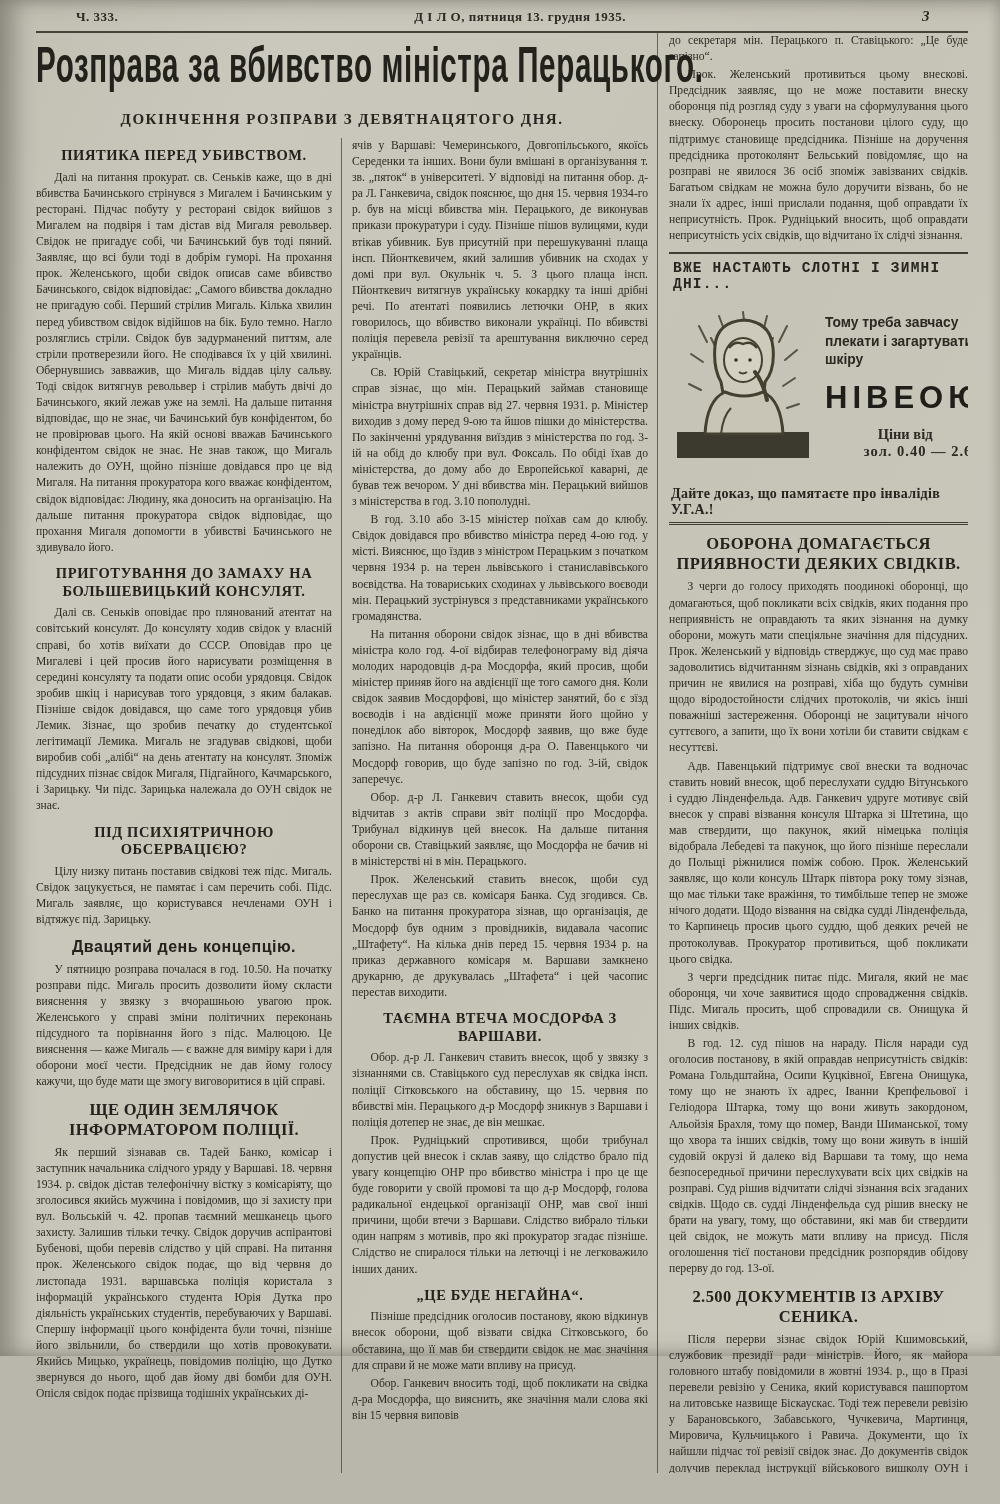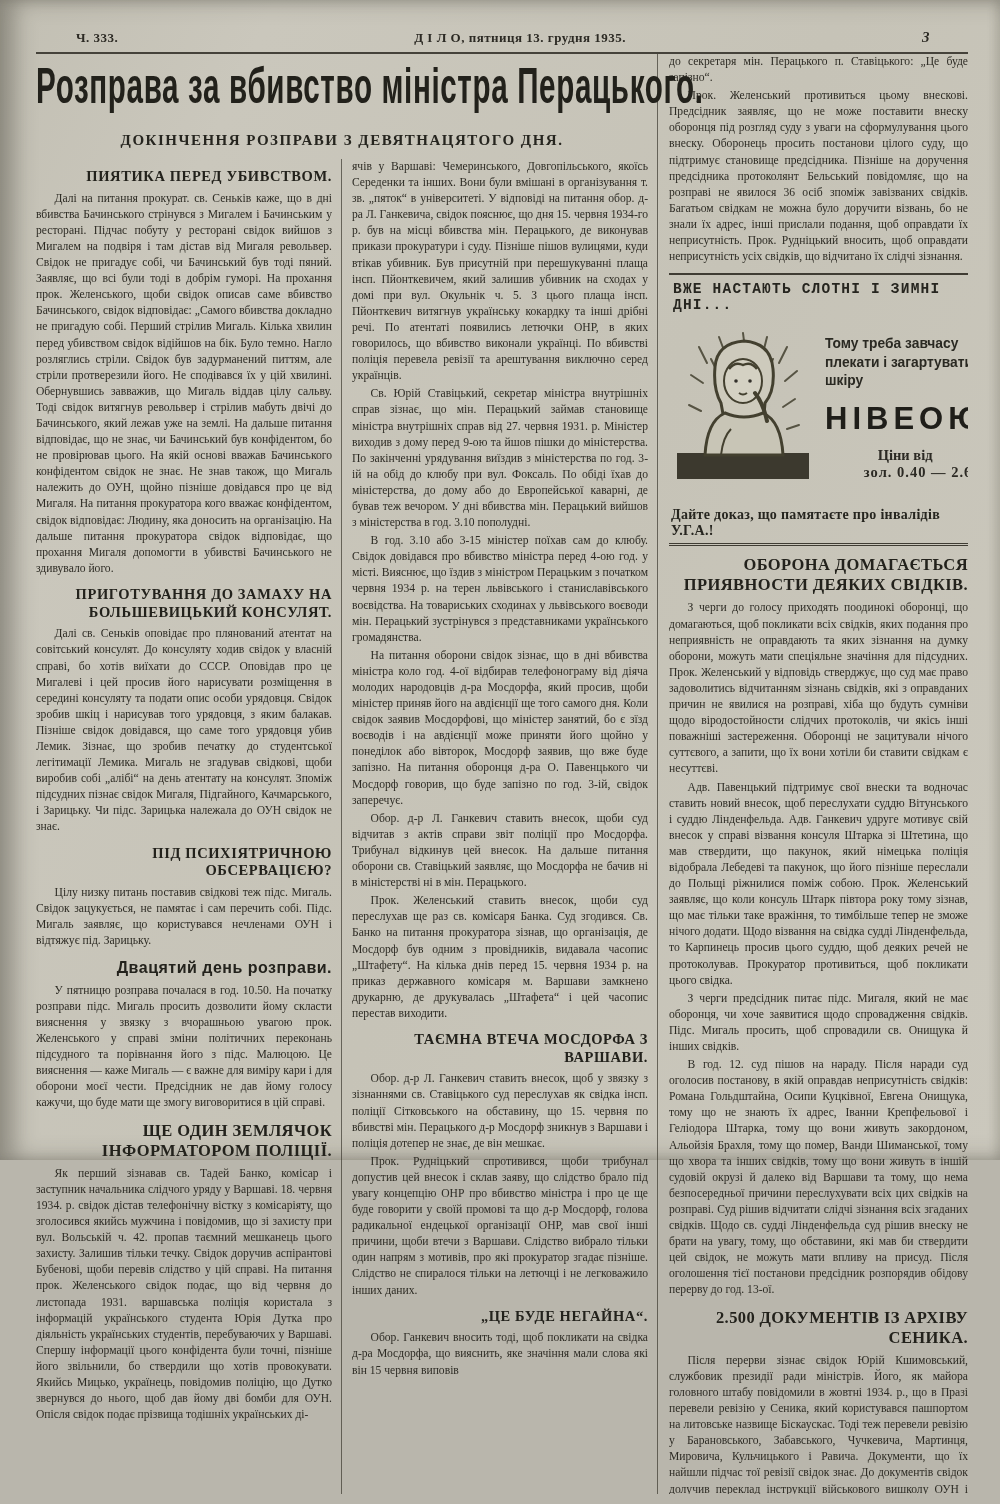--- a/index.html
+++ b/index.html
@@ -3,25 +3,25 @@
 <meta charset="utf-8">
 <style>
   html,body{margin:0;padding:0;}
   body{
     width:1000px;height:1504px;overflow:hidden;
     background:#b9b6ac;
     font-family:"Liberation Serif", serif;
     color:#2c2a24;
   }
   .page{
-    width:1000px;height:1160px;
+    width:1000px;height:1356px;
     background:linear-gradient(115deg,#c2bfb3 0%,#cac7bc 18%,#c6c3b7 55%,#cbc8bd 100%);
     box-shadow:inset 14px 0 22px rgba(40,38,30,.35), inset -4px 0 10px rgba(40,38,30,.15);
     box-sizing:border-box;
-    padding:29px 32px 0 36px;
+    padding:8px 32px 0 36px;
   }
   
   .masthead{
     display:flex;align-items:baseline;justify-content:space-between;
     font-weight:bold;font-size:13px;letter-spacing:.5px;
     padding:0 10px 6px 40px;
     border-bottom:2px solid #45423a;
     position:relative;
   }
   .masthead .page-no{font-size:15px;font-style:italic;padding-right:28px;}
@@ -49,21 +49,21 @@
   .col.second{margin-left:9px;border-left:1px solid rgba(60,57,47,.7);padding-left:10px;width:296px;}
   
   .para{
     margin:0 0 2px 0;
     font-size:11.6px;line-height:16.1px;
     text-align:justify;text-indent:1.6em;
     color:#2d2b24;
   }
   .para.noindent{text-indent:0;}
   .sec-heading{
-    text-align:right;font-weight:bold;color:#23221c;
+    text-align:center;font-weight:bold;color:#23221c;
     margin:9px 0 5px 0;line-height:1.22;
   }
   .sec-heading.caps{font-size:14.5px;letter-spacing:.6px;}
   .sec-heading.large{font-size:16.5px;letter-spacing:.4px;}
   .sec-heading.script{font-size:16px;font-family:"Liberation Sans", sans-serif;letter-spacing:.5px;}
   
   .ad{
     border-top:2px solid #3f3c33;border-bottom:3px double #3f3c33;
     margin:8px 0 4px 0;padding:6px 2px 4px 2px;
   }
@@ -110,36 +110,37 @@
       <div class="subhead">ДОКІНЧЕННЯ РОЗПРАВИ З ДЕВЯТНАЦЯТОГО ДНЯ.</div>
 
       <div class="two-cols">
         <div class="col">
             <h3 class="sec-heading caps">ПИЯТИКА ПЕРЕД УБИВСТВОМ.</h3>
             <p class="para">Далі на питання прокурат. св. Сеньків каже, що в дні вбивства Бачинського стрінувся з Мигалем і Бачинським у ресторані. Підчас побуту у ресторані свідок вийшов з Мигалем на подвіря і там дістав від Мигаля револьвер. Свідок не пригадує собі, чи Бачинський був тоді пяний. Заявляє, що всі були тоді в добрім гуморі. На прохання прок. Желенського, щоби свідок описав саме вбивство Бачинського, свідок відповідає: „Самого вбивства докладно не пригадую собі. Перший стрілив Мигаль. Кілька хвилин перед убивством свідок відійшов на бік. Було темно. Нагло розляглись стріли. Свідок був задурманений питтям, але стріли протверезили його. Не сподівався їх у цій хвилині. Обернувшись завважив, що Мигаль віддав цілу сальву. Тоді свідок витягнув револьвер і стрілив мабуть двічі до Бачинського, який лежав уже на землі. На дальше питання відповідає, що не знає, чи Бачинський був конфідентом, бо не провірював цього. На якій основі вважав Бачинського конфідентом свідок не знає. Не знав також, що Мигаль належить до ОУН, щойно пізніше довідався про це від Мигаля. На питання прокуратора кого вважає конфідентом, свідок відповідає: Людину, яка доносить на організацію. На дальше питання прокуратора свідок відповідає, що прохання Мигаля допомогти в убивстві Бачинського не здивувало його.</p>
             <h3 class="sec-heading caps">ПРИГОТУВАННЯ ДО ЗАМАХУ НА БОЛЬШЕВИЦЬКИЙ КОНСУЛЯТ.</h3>
             <p class="para">Далі св. Сеньків оповідає про плянований атентат на совітський консулят. До консуляту ходив свідок у власній справі, бо хотів виїхати до СССР. Оповідав про це Мигалеві і цей просив його нарисувати розміщення в середині консуляту та подати опис особи урядовця. Свідок зробив шкіц і нарисував того урядовця, з яким балакав. Пізніше свідок довідався, що саме того урядовця убив Лемик. Зізнає, що зробив печатку до студентської легітимації Лемика. Мигаль не згадував свідкові, щоби виробив собі „алібі“ на день атентату на консулят. Зпоміж підсудних пізнає свідок Мигаля, Підгайного, Качмарського, і Зарицьку. Чи підс. Зарицька належала до ОУН свідок не знає.</p>
             <h3 class="sec-heading caps">ПІД ПСИХІЯТРИЧНОЮ ОБСЕРВАЦІЄЮ?</h3>
             <p class="para">Цілу низку питань поставив свідкові теж підс. Мигаль. Свідок зацукується, не памятає і сам перечить собі. Підс. Мигаль заявляє, що користувався нечленами ОУН і відтяжує під. Зарицьку.</p>
-            <h3 class="sec-heading script">Двацятий день розправи.</h3>
+            <h3 class="sec-heading script">Двацятий день концепцію.</h3>
             <p class="para">У пятницю розправа почалася в год. 10.50. На початку розправи підс. Мигаль просить дозволити йому скласти вияснення у звязку з вчорашньою увагою прок. Желенського у справі зміни політичних переконань підсудного та порівнання його з підс. Малюцою. Це вияснення — каже Мигаль — є важне для виміру кари і для оборони моєї чести. Предсідник не дав йому голосу кажучи, що буде мати ще змогу виговоритися в цій справі.</p>
             <h3 class="sec-heading large">ЩЕ ОДИН ЗЕМЛЯЧОК ІНФОРМАТОРОМ ПОЛІЦІЇ.</h3>
             <p class="para">Як перший зізнавав св. Тадей Банко, комісар і заступник начальника слідчого уряду у Варшаві. 18. червня 1934. р. свідок дістав телефонічну вістку з комісаріяту, що зголосився якийсь мужчина і повідомив, що зі захисту при вул. Вольській ч. 42. пропав таємний мешканець цього захисту. Залишив тільки течку. Свідок доручив аспірантові Бубенові, щоби перевів слідство у цій справі. На питання прок. Желенського свідок подає, що від червня до листопада 1931. варшавська поліція користала з інформацій українського студента Юрія Дутка про діяльність українських студентів, перебуваючих у Варшаві. Спершу інформації цього конфідента були точні, пізніше його звільнили, бо ствердили що хотів провокувати. Якийсь Мицько, українець, повідомив поліцію, що Дутко звернувся до нього, щоб дав йому дві бомби для ОУН. Опісля свідок подає прізвища тодішніх українських ді-</p>
           </div>
         <div class="col second">
             <p class="para noindent">ячів у Варшаві: Чемеринського, Довгопільського, якоїсь Середенки та інших. Вони були вмішані в організування т. зв. „пяток“ в університеті. У відповіді на питання обор. д-ра Л. Ганкевича, свідок пояснює, що дня 15. червня 1934-го р. був на місці вбивства мін. Перацького, де виконував прикази прокуратури і суду. Пізніше пішов вулицями, куди втікав убивник. Був присутній при перешукуванні плаща інсп. Пйонткевичем, який залишив убивник на сходах у домі при вул. Окульнік ч. 5. З цього плаща інсп. Пйонткевич витягнув українську кокардку та інші дрібні речі. По атентаті появились летючки ОНР, в яких говорилось, що вбивство виконали українці. По вбивстві поліція перевела ревізії та арештування виключно серед українців.</p>
             <p class="para">Св. Юрій Ставіцький, секретар міністра внутрішніх справ зізнає, що мін. Перацький займав становище міністра внутрішніх справ від 27. червня 1931. р. Міністер виходив з дому перед 9-ою та йшов пішки до міністерства. По закінченні урядування виїздив з міністерства по год. 3-ій на обід до клюбу при вул. Фоксаль. По обіді їхав до міністерства, до дому або до Европейської каварні, де бував теж вечором. У дні вбивства мін. Перацький вийшов з міністерства в год. 3.10 пополудні.</p>
             <p class="para">В год. 3.10 або 3-15 міністер поїхав сам до клюбу. Свідок довідався про вбивство міністра перед 4-ою год. у місті. Вияснює, що їздив з міністром Перацьким з початком червня 1934 р. на терен львівського і станиславівського воєвідства. На товариських сходинах у львівського воєводи мін. Перацький зустрінувся з представниками українського громадянства.</p>
             <p class="para">На питання оборони свідок зізнає, що в дні вбивства міністра коло год. 4-ої відбирав телефонограму від діяча молодих народовців д-ра Мосдорфа, який просив, щоби міністер приняв його на авдієнції ще того самого дня. Коли свідок заявив Мосдорфові, що міністер занятий, бо є зїзд воєводів і на авдієнції може приняти його щойно у понеділок або вівторок, Мосдорф заявив, що вже буде запізно. На питання оборонця д-ра О. Павенцького чи Мосдорф говорив, що буде запізно по год. 3-ій, свідок заперечує.</p>
             <p class="para">Обор. д-р Л. Ганкевич ставить внесок, щоби суд відчитав з актів справи звіт поліції про Мосдорфа. Трибунал відкинув цей внесок. На дальше питання оборони св. Ставіцький заявляє, що Мосдорфа не бачив ні в міністерстві ні в мін. Перацького.</p>
             <p class="para">Прок. Желенський ставить внесок, щоби суд переслухав ще раз св. комісаря Банка. Суд згодився. Св. Банко на питання прокуратора зізнав, що організація, де Мосдорф був одним з провідників, видавала часопис „Штафету“. На кілька днів перед 15. червня 1934 р. на приказ державного комісаря м. Варшави замкнено друкарню, де друкувалась „Штафета“ і цей часопис перестав виходити.</p>
             <h3 class="sec-heading caps">ТАЄМНА ВТЕЧА МОСДОРФА З ВАРШАВИ.</h3>
             <p class="para">Обор. д-р Л. Ганкевич ставить внесок, щоб у звязку з зізнаннями св. Ставіцького суд переслухав як свідка інсп. поліції Сітковського на обставину, що 15. червня по вбивстві мін. Перацького д-р Мосдорф зникнув з Варшави і поліція дотепер не знає, де він мешкає.</p>
             <p class="para">Прок. Рудніцький спротивився, щоби трибунал допустив цей внесок і склав заяву, що слідство брало під увагу концепцію ОНР про вбивство міністра і про це ще буде говорити у своїй промові та що д-р Мосдорф, голова радикальної ендецької організації ОНР, мав свої інші причини, щоби втечи з Варшави. Слідство вибрало тільки один напрям з мотивів, про які прокуратор згадає пізніше. Слідство не спиралося тільки на летючці і не легковажило інших даних.</p>
             <h3 class="sec-heading caps">„ЦЕ БУДЕ НЕГАЙНА“.</h3>
+            <p class="para">Пізніше предсідник оголосив постанову, якою відкинув внесок оборони, щоб візвати свідка Сітковського, бо обставина, що її мав би ствердити свідок не має значіння для справи й не може мати впливу на присуд.</p>
             <p class="para">Обор. Ганкевич вносить тоді, щоб покликати на свідка д-ра Мосдорфа, що вияснить, яке значіння мали слова які він 15 червня виповів</p>
           </div>
       </div>
     </div>
 
     <div class="right-col">
       <div>
           <p class="para noindent">до секретаря мін. Перацького п. Ставіцького: „Це буде запізно“.</p>
           <p class="para">Прок. Желенський противиться цьому внескові. Предсідник заявляє, що не може поставити внеску оборонця під розгляд суду з уваги на сформулування цього внеску. Оборонець просить постанови цілого суду, що підтримує становище предсідника. Пізніше на доручення предсідника протоколянт Бельський повідомляє, що на розправі не явилося 36 осіб зпоміж завізваних свідків. Багатьом свідкам не можна було доручити візвань, бо не знали їх адрес, інші прислали подання, щоб оправдати їх неприсутність. Прок. Рудніцький вносить, щоб оправдати неприсутність усіх свідків, що відчитано їх слідчі зізнання.</p>
         </div>

